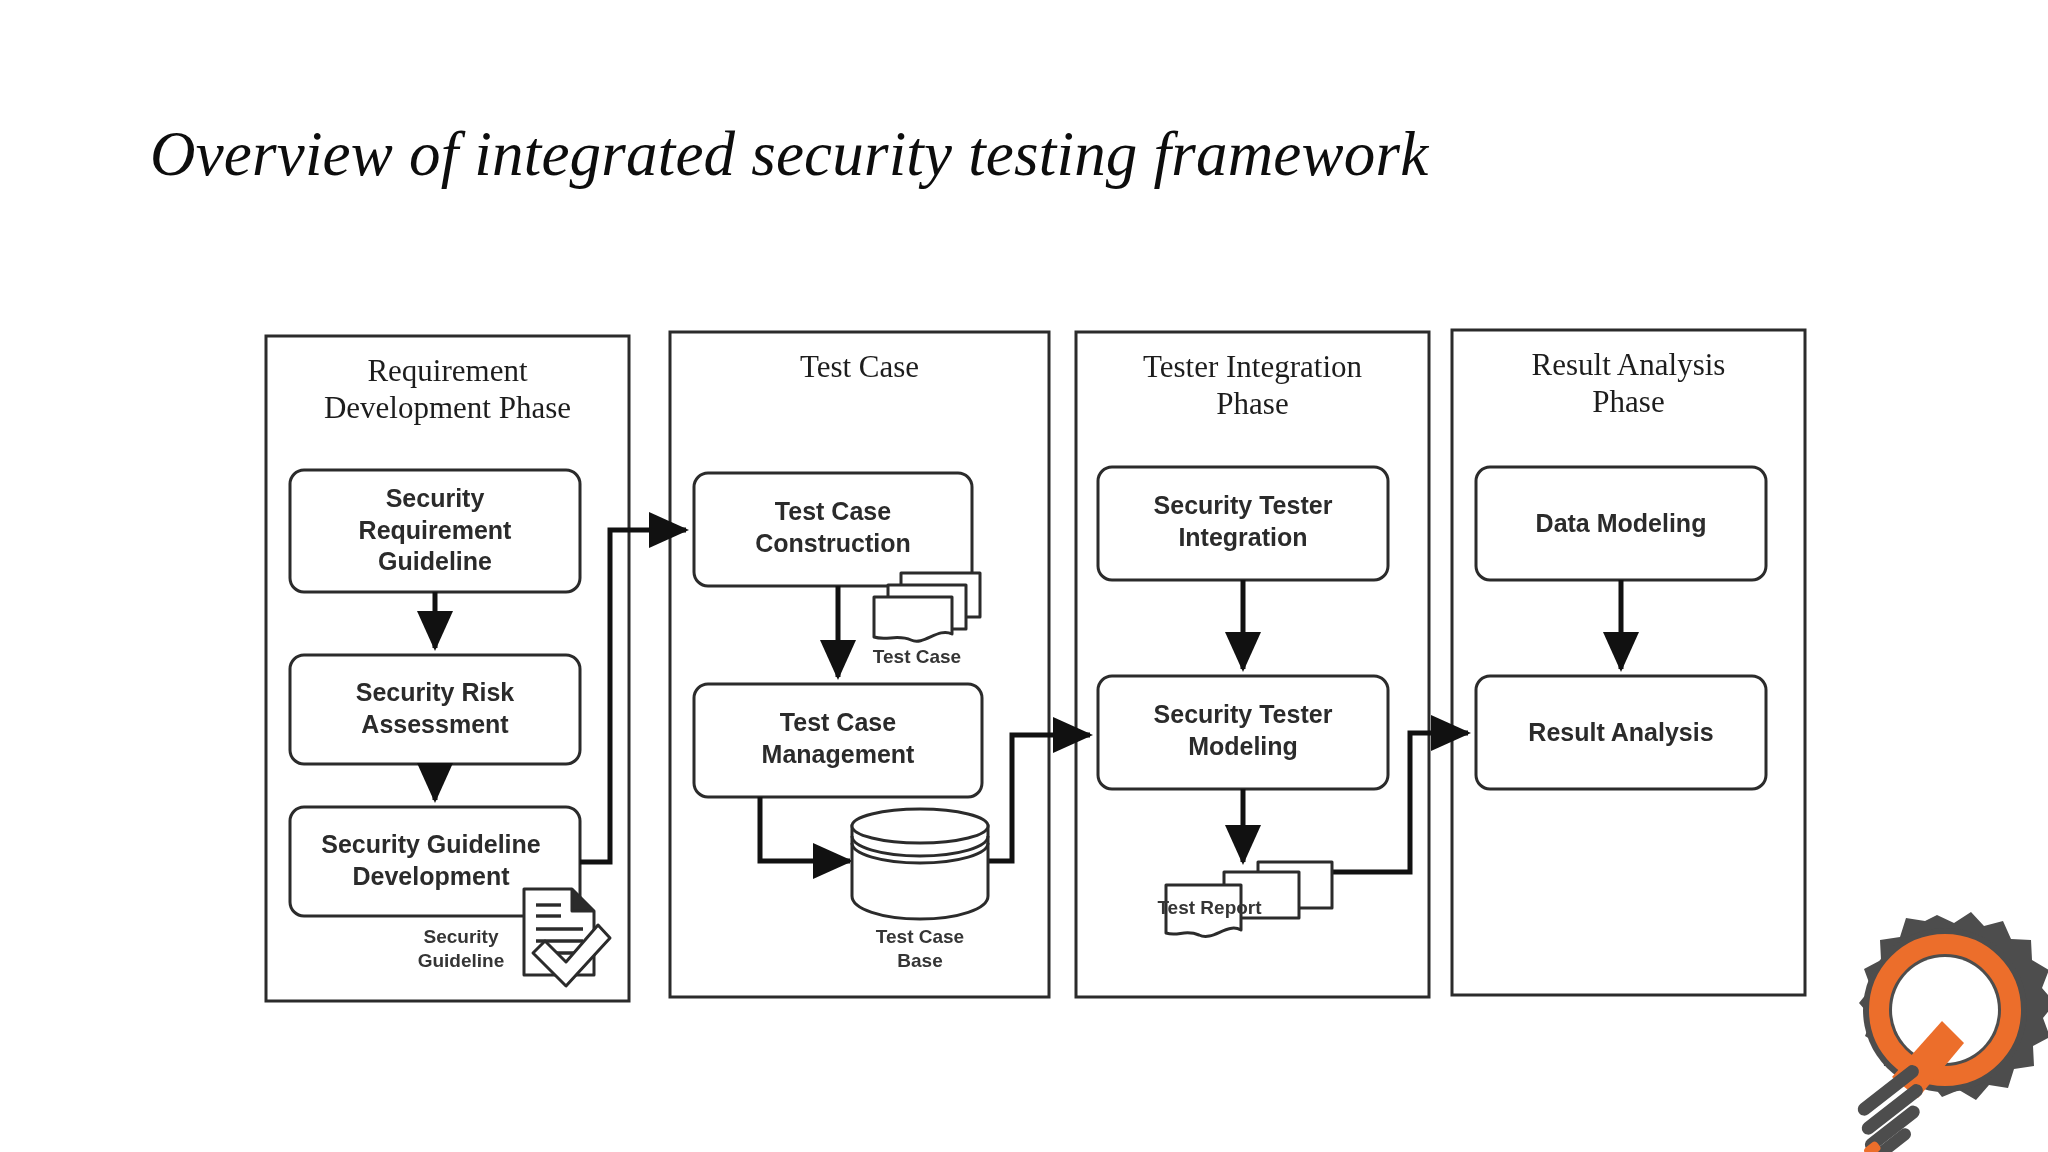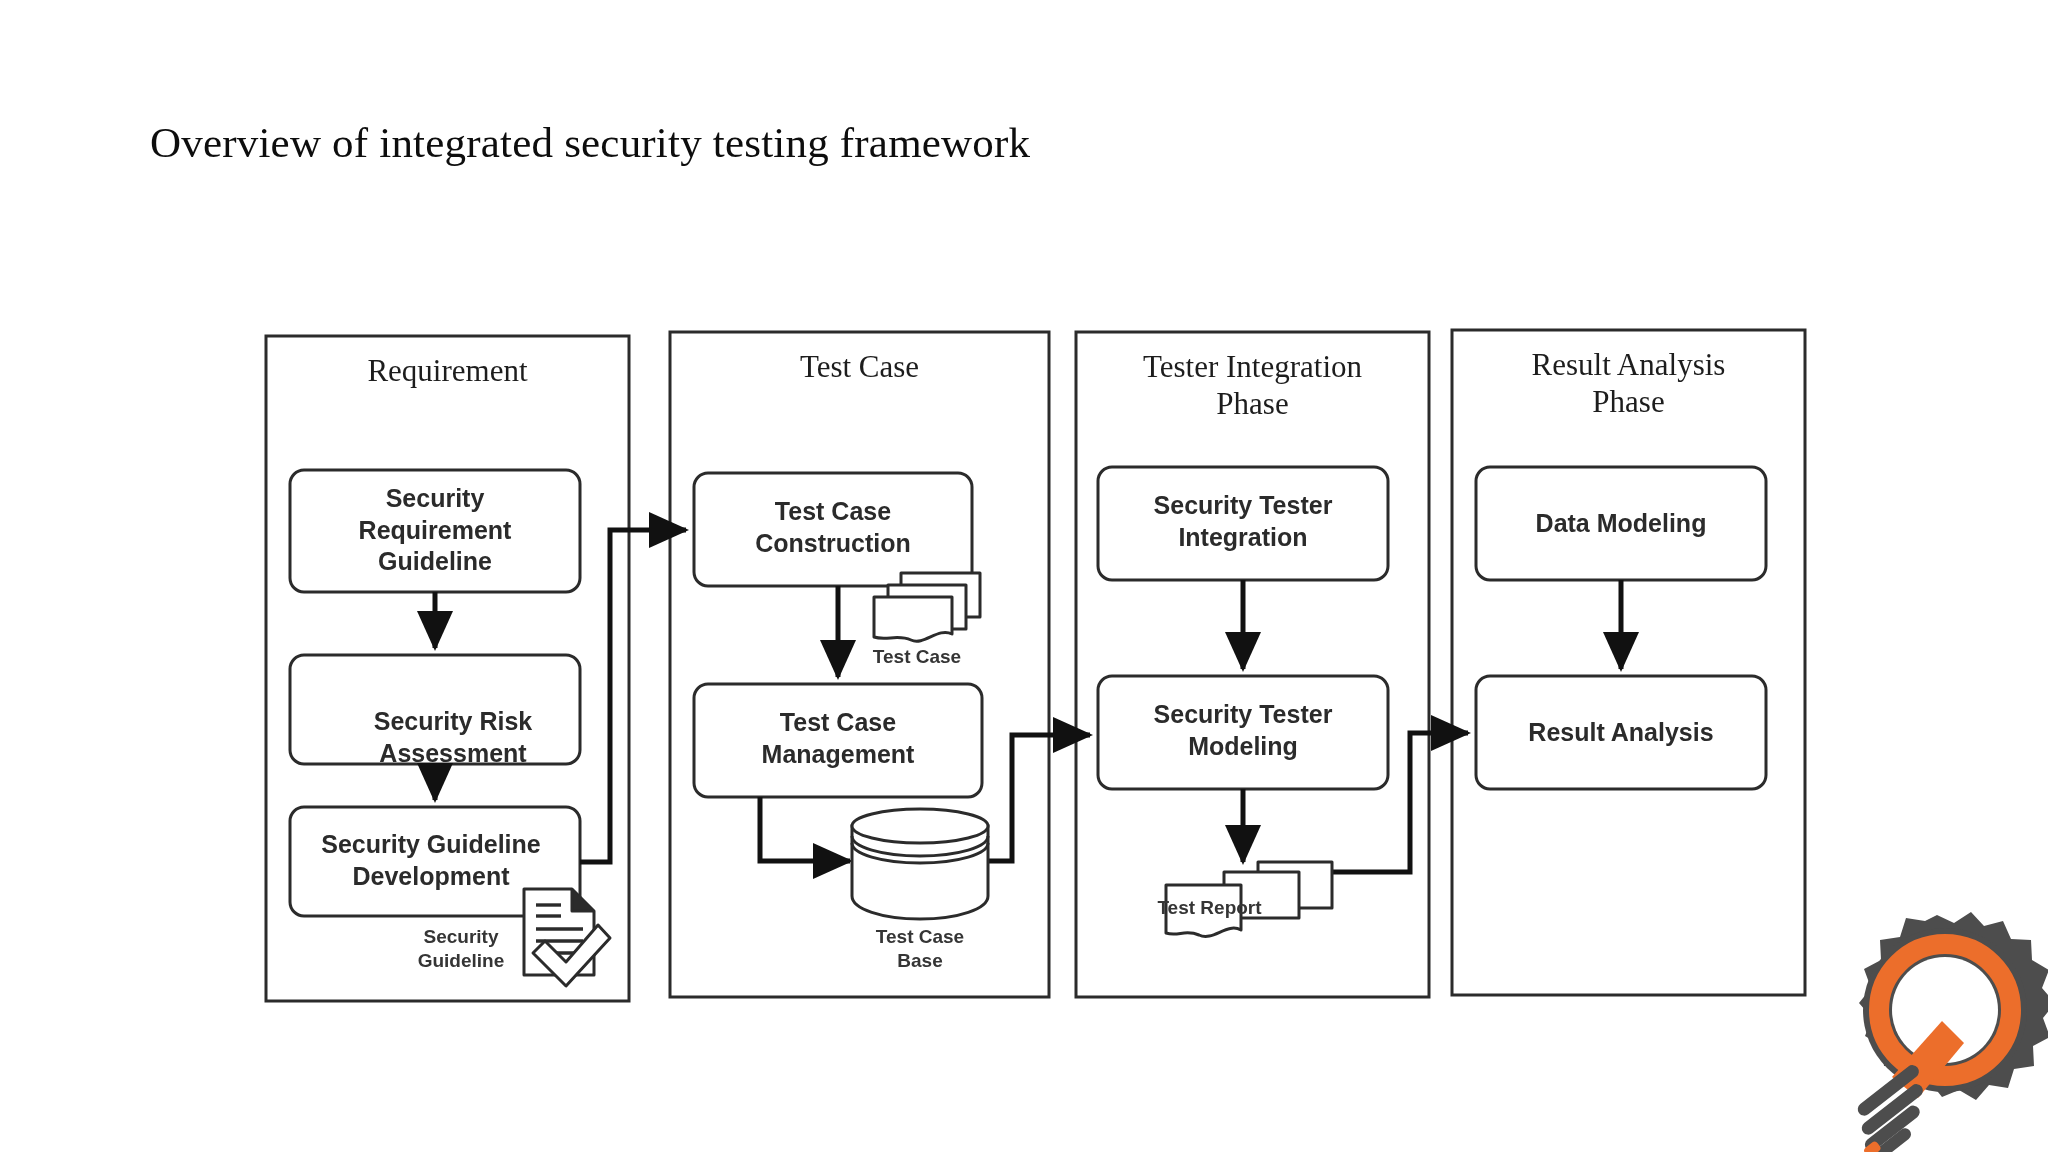--- a/index.html
+++ b/index.html
@@ -15,25 +15,26 @@
     font-family: "Liberation Sans", sans-serif;
     color: #1a1a1a;
   }
 
   
   #slide-title {
     position: absolute;
     left: 150px;
     top: 118px;
     font-family: "Liberation Serif", serif;
-    font-size: 43px;
+    font-size: 63px;
     font-weight: 400;
     letter-spacing: 0.2px;
     color: #0d0d0d;
     white-space: nowrap;
+    font-style: italic;
   }
 
   
   #diagram {
     position: absolute;
     left: 0;
     top: 0;
     width: 1898px;
     height: 1152px;
   }
@@ -184,20 +185,21 @@
     <g fill="#ffffff" stroke="#2b2b2b" stroke-width="3" stroke-linejoin="round">
       <path d="M1258,862 L1332,862 L1332,908 L1258,908 Z"></path>
       <path d="M1224,872 L1299,872 L1299,918 L1224,918 Z"></path>
       <path d="M1166,885 L1241,885 L1241,930 C1227,922 1213,942 1199,935 C1185,929 1178,937 1166,933 Z"></path>
     </g>
 
   </svg>
 
   <div class="phase-title" style="left:266px; top:352px; width:363px;">
     <div>Requirement</div>
+    <div>Development Phase</div>
   </div>
 
   <div class="phase-title" style="left:670px; top:348px; width:379px;">
     <div>Test Case</div>
   </div>
 
   <div class="phase-title" style="left:1076px; top:348px; width:353px;">
     <div>Tester Integration</div>
     <div>Phase</div>
   </div>
@@ -206,21 +208,21 @@
     <div>Result Analysis</div>
     <div>Phase</div>
   </div>
 
   <div class="node-label" style="left:290px; top:483px; width:290px;">
     <div>Security</div>
     <div>Requirement</div>
     <div>Guideline</div>
   </div>
 
-  <div class="node-label" style="left:290px; top:706px; width:290px;margin-left:18px;">
+  <div class="node-label" style="left:290px; top:677px; width:290px;">
     <div>Security Risk</div>
     <div>Assessment</div>
   </div>
 
   <div class="node-label" style="left:286px; top:829px; width:290px;">
     <div>Security Guideline</div>
     <div>Development</div>
   </div>
 
   <div class="node-label" style="left:694px; top:496px; width:278px;">

